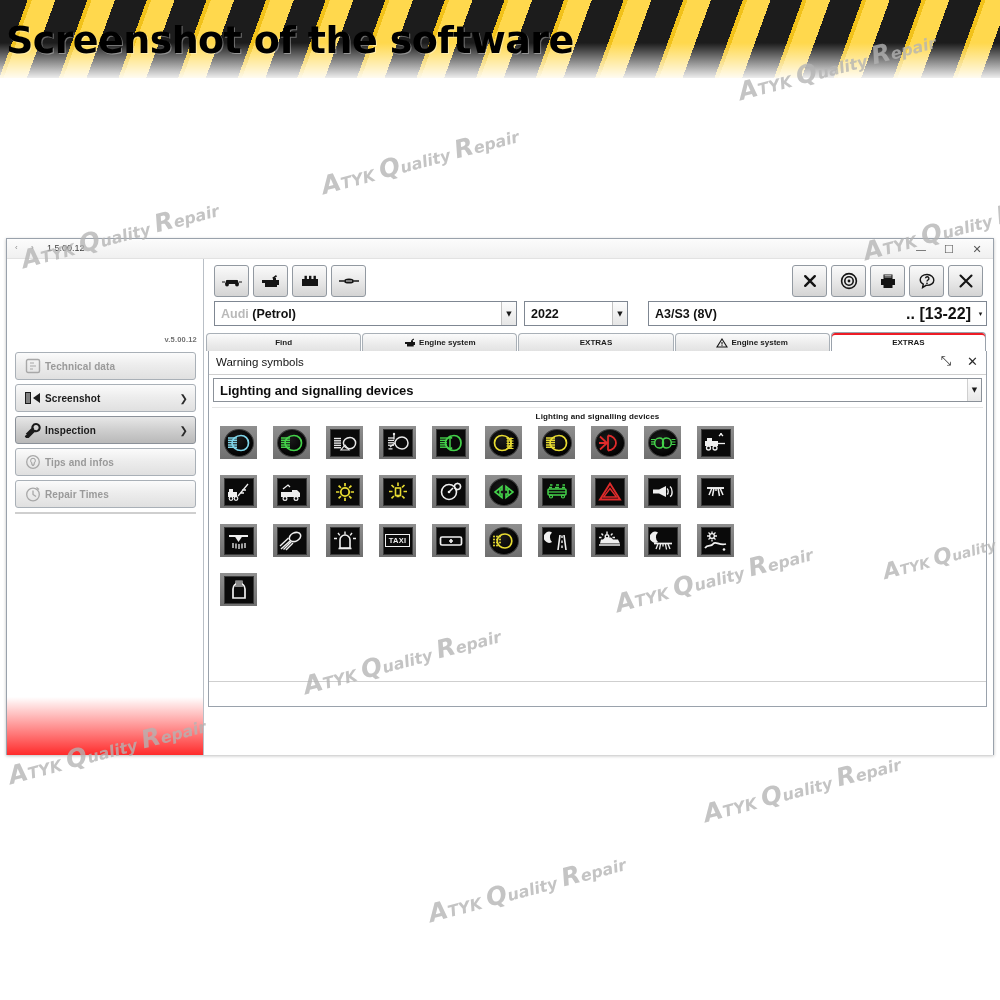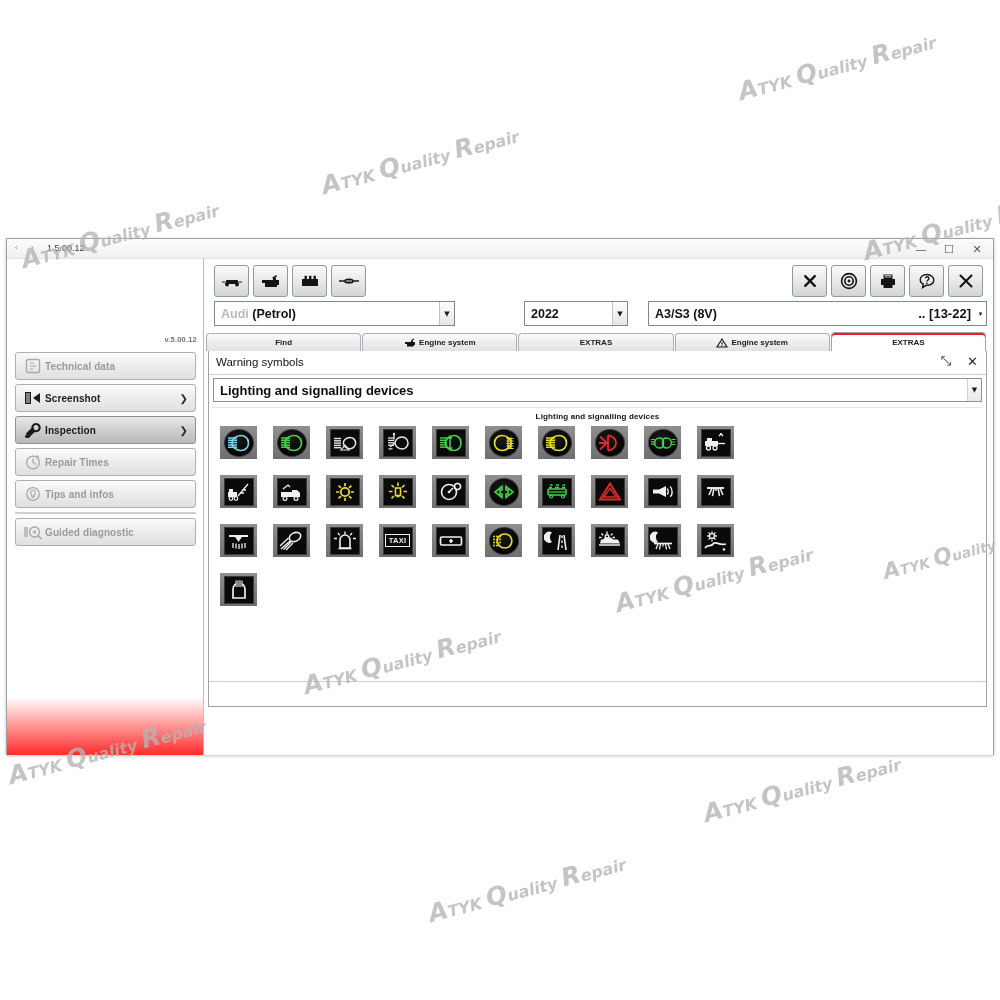--- a/index.html
+++ b/index.html
@@ -129,21 +129,21 @@
     position: absolute; top: 0; height: 25px;
     border: 1px solid #7f8792; background: #fff;
     display: flex; align-items: center;
   }
   .sel .sel-txt {
     flex: 1 1 auto; padding: 0 4px 0 6px; font-size: 12.5px; color: #111;
     font-weight: bold; white-space: nowrap; overflow: hidden;
   }
   .sel .sel-txt .dim { color: #b9b9b9; }
   .sel .sel-sub {
-    font-size: 13px; color: #111; font-weight: bold; padding-right: 4px; white-space: nowrap;
+    font-size: 16px; color: #111; font-weight: bold; padding-right: 4px; white-space: nowrap;
   }
   .sel .arrow {
     width: 15px; height: 23px; flex: 0 0 auto;
     border-left: 1px solid #c2c2c2;
     background: linear-gradient(to bottom,#fcfcfc,#e6e6e6);
     display: flex; align-items: center; justify-content: center;
     font-size: 7px; color: #1a1a1a; font-family: "DejaVu Sans", sans-serif;
   }
   .sel.thin-arrow .arrow { width: 11px; border-left: none; background: transparent; }
 
@@ -219,20 +219,23 @@
   .panel-footline { position: absolute; left: 0; right: 0; bottom: 24px; height: 1px; background: #cfcfcf; }
   .tiny-dot { position: absolute; left: 130px; top: 135px; font-size: 6px; color: #9a9a9a; }
 
   svg { display: block; }
 </style>
 </head>
 <body>
 
 <div id="root">
 
+  <div class="banner">
+    <div class="banner-title">Screenshot of the software</div>
+  </div>
 
   <div class="app-window">
 
     <div class="titlebar">
       <span class="tb-mini" style="left:8px">‹</span>
       <span class="tb-mini" style="left:24px">›</span>
       <span class="tb-ver">1 5.00.12</span>
       <div class="win-btns">
         <div class="win-btn">—</div>
         <div class="win-btn">☐</div>
@@ -270,49 +273,38 @@
                 <svg width="18" height="16" viewBox="0 0 18 16">
                   <path d="M2.5 12.5l7-7M12 2a3.6 3.6 0 0 0-3 5.6L2 14.5l1.5 1.2 6.9-6.9A3.6 3.6 0 1 0 12 2z" fill="none" stroke="#1b1b1b" stroke-width="2.1" stroke-linejoin="round"></path>
                 </svg>
               </span>
               <span class="si-lbl">Inspection</span>
               <span class="si-chev">❯</span>
             </div>
             <div class="side-item">
               <span class="si-ico">
                 <svg width="16" height="16" viewBox="0 0 16 16">
+                  <circle cx="8" cy="8" r="6.3" fill="none" stroke="#a8a8a8" stroke-width="1.3"></circle>
+                  <path d="M8 4.3a2.4 2.4 0 0 0-1.3 4.4v1.6h2.6V8.7A2.4 2.4 0 0 0 8 4.3z" fill="none" stroke="#a8a8a8" stroke-width="1.1"></path>
+                  <path d="M6.9 11.4h2.2" stroke="#a8a8a8" stroke-width="1.1"></path>
+                </svg>
+              </span>
+              <span class="si-lbl">Tips and infos</span>
+            </div>
+            <div class="side-item">
+              <span class="si-ico">
+                <svg width="16" height="16" viewBox="0 0 16 16">
                   <circle cx="8" cy="8.5" r="6.3" fill="none" stroke="#a8a8a8" stroke-width="1.3"></circle>
                   <path d="M8 4.5v4l3 2" stroke="#a8a8a8" stroke-width="1.3" fill="none"></path>
                   <path d="M11.5 1.5l2.5 2" stroke="#a8a8a8" stroke-width="1.3"></path>
                 </svg>
               </span>
               <span class="si-lbl">Repair Times</span>
             </div>
-            <div class="side-item">
-              <span class="si-ico">
-                <svg width="16" height="16" viewBox="0 0 16 16">
-                  <circle cx="8" cy="8" r="6.3" fill="none" stroke="#a8a8a8" stroke-width="1.3"></circle>
-                  <path d="M8 4.3a2.4 2.4 0 0 0-1.3 4.4v1.6h2.6V8.7A2.4 2.4 0 0 0 8 4.3z" fill="none" stroke="#a8a8a8" stroke-width="1.1"></path>
-                  <path d="M6.9 11.4h2.2" stroke="#a8a8a8" stroke-width="1.1"></path>
-                </svg>
-              </span>
-              <span class="si-lbl">Tips and infos</span>
-            </div>
             <div class="side-sep"></div>
-            <div class="side-item">
-              <span class="si-ico">
-                <svg width="20" height="16" viewBox="0 0 20 16">
-                  <path d="M2 3v10M4 3v10" stroke="#a8a8a8" stroke-width="1.3"></path>
-                  <circle cx="11.5" cy="8" r="5" fill="none" stroke="#a8a8a8" stroke-width="1.3"></circle>
-                  <path d="M9.5 8h4M11.5 6v4" stroke="#a8a8a8" stroke-width="1.1"></path>
-                  <path d="M15 11.5l3.5 3.5" stroke="#a8a8a8" stroke-width="1.5"></path>
-                </svg>
-              </span>
-              <span class="si-lbl">Guided diagnostic</span>
-            </div>
           </div>
         <div class="red-fade"></div>
       </div>
 
       <div class="main">
 
         <div class="toolbar-row">
           <div class="tool-group left" id="tb-left">
               <div class="tool-btn">
                 <span>
@@ -393,21 +385,21 @@
                 <span>
                   <svg width="18" height="18" viewBox="0 0 18 18">
                     <path d="M3.5 3.5l11 11M14.5 3.5l-11 11" stroke="#141414" stroke-width="2.1" stroke-linecap="round"></path>
                   </svg>
                 </span>
               </div>
             </div>
         </div>
 
         <div class="select-row">
-          <div class="sel" style="left:0; width:241px">
+          <div class="sel" style="left:0; width:303px">
             <div class="sel-txt"><span class="dim">Audi</span><span> (Petrol)</span></div>
             <div class="arrow">▼</div>
           </div>
           <div class="sel" style="left:310px; width:104px">
             <div class="sel-txt">2022</div>
             <div class="arrow">▼</div>
           </div>
           <div class="sel thin-arrow" style="left:434px; right:0">
             <div class="sel-txt">A3/S3 (8V)</div>
             <div class="sel-sub">.. [13-22]</div>

